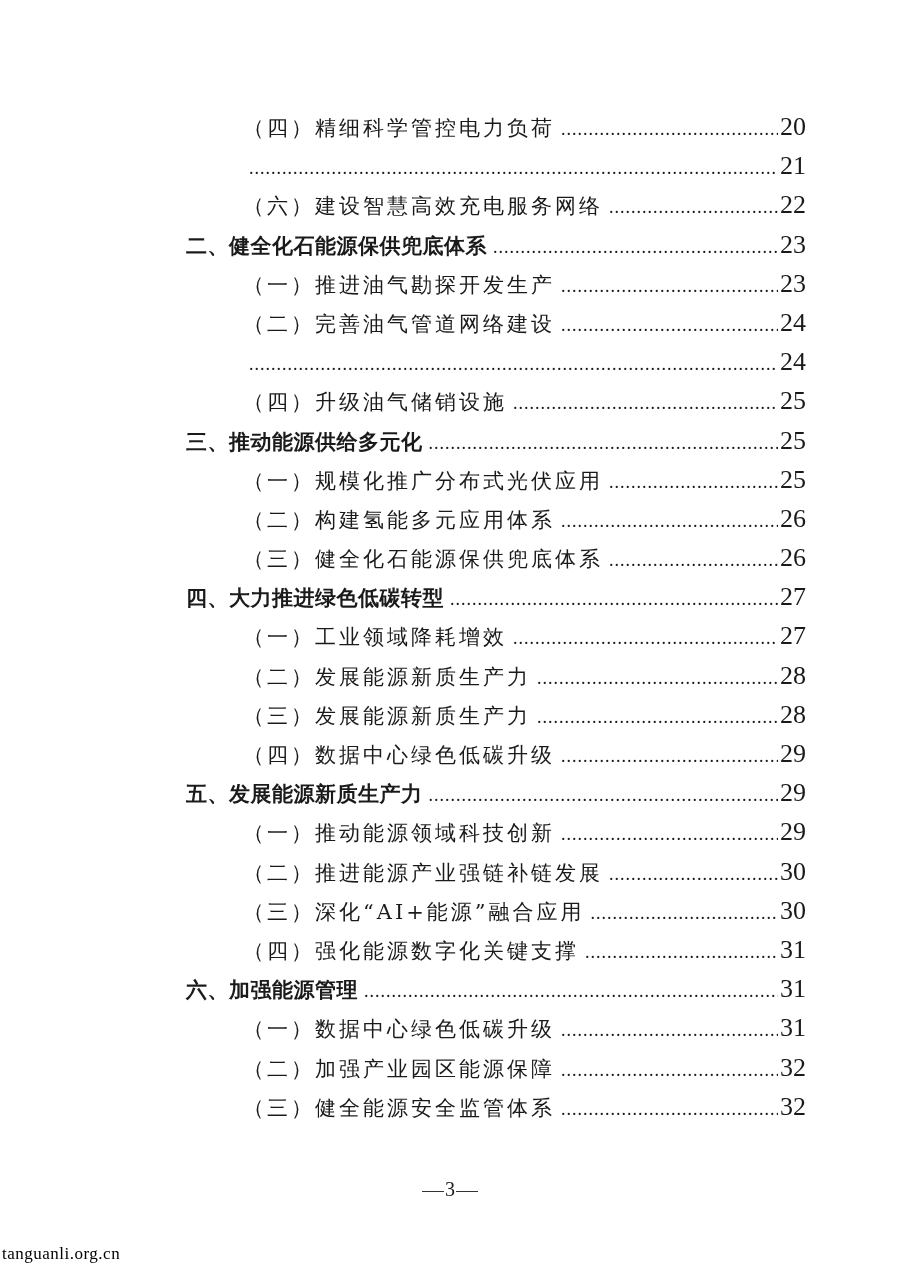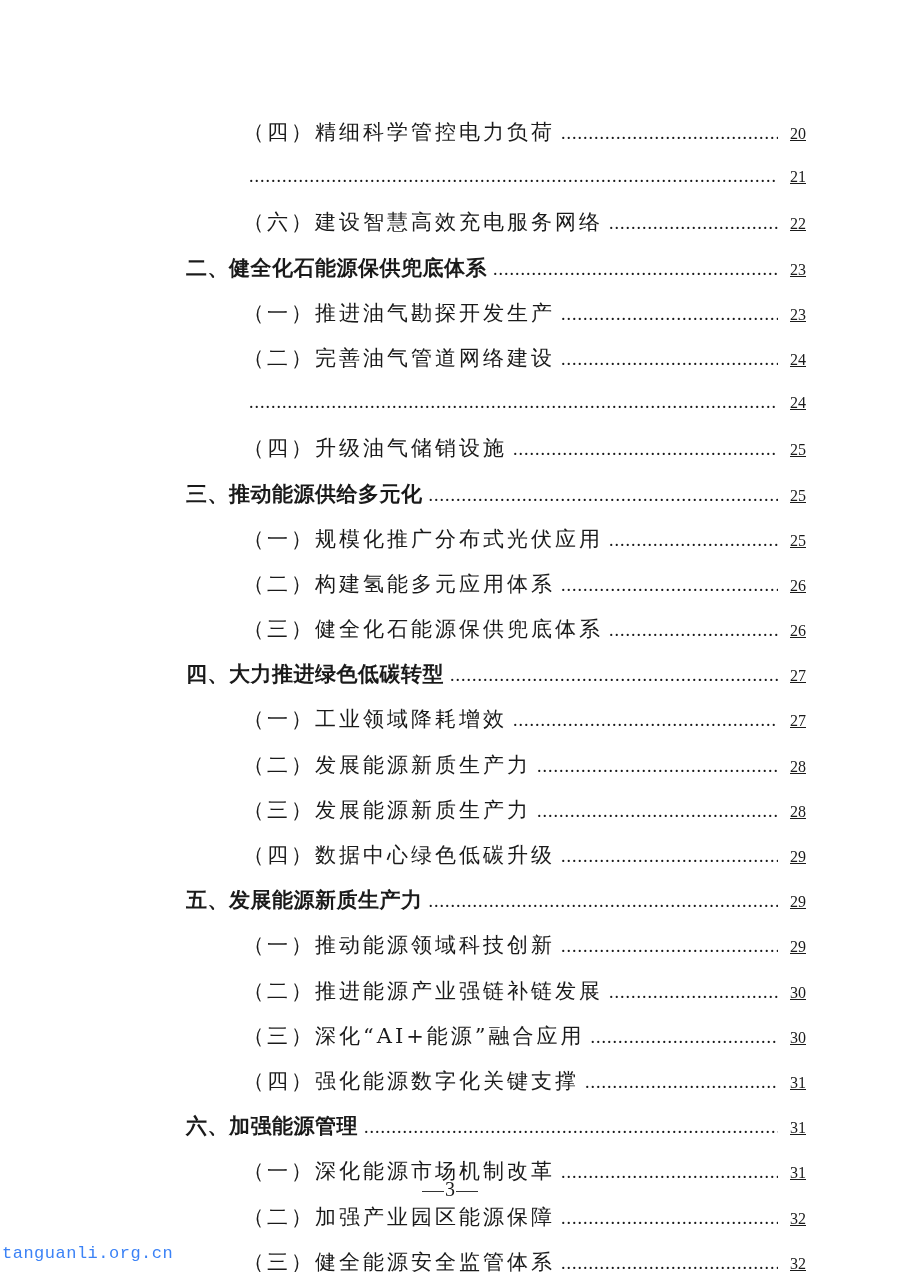--- a/index.html
+++ b/index.html
@@ -20,21 +20,20 @@
       left: 186px;
       top: 112px;
       width: 620px;
     }
     .toc-row {
       display: flex;
       align-items: baseline;
       height: 39.2px;
       font-size: 21px;
       white-space: nowrap;
-      margin-top: 6px;
     }
     .toc-row.level-1 {
       padding-left: 0;
       font-family: "DejaVu Sans", "Liberation Sans", sans-serif;
       font-weight: bold;
       font-size: 21px;
       letter-spacing: 0.5px;
     }
     .toc-row.level-2 {
       padding-left: 57px;
@@ -55,25 +54,24 @@
     }
     .toc-leader::before {
       content: "................................................................................................................................................................................................................................................................";
       letter-spacing: 1px;
       font-size: 18px;
     }
     .toc-page {
       flex: 0 0 auto;
       font-family: "Liberation Serif", serif;
       font-weight: normal;
-      font-size: 16px;
+      font-size: 26px;
       letter-spacing: 0;
       min-width: 26px;
       text-align: right;
-      text-decoration: underline;
     }
     .page-footer {
       position: absolute;
       left: 0;
       top: 1178px;
       width: 900px;
       text-align: center;
       font-family: "Liberation Serif", serif;
       font-size: 20px;
       color: #1a1a1a;
@@ -83,23 +81,23 @@
       width: 22px;
       height: 1px;
       background: #333;
       vertical-align: middle;
       margin: 0 1px;
     }
     .watermark {
       position: absolute;
       left: 2px;
       top: 1244px;
-      font-family: Liberation Mono, monospace;
+      font-family: Liberation Serif, serif;
       font-size: 17px;
-      color: #3b82f6;
+      color: #000000;
       letter-spacing: 0.5px;
     }
   </style>
 </head>
 <body>
 
 <div class="toc">
   <div class="toc-row level-2">
     <span class="toc-title">（四）精细科学管控电力负荷</span>
     <span class="toc-leader"></span>
@@ -207,21 +205,21 @@
     <span class="toc-title">（四）强化能源数字化关键支撑</span>
     <span class="toc-leader"></span>
     <span class="toc-page">31</span>
   </div>
   <div class="toc-row level-1">
     <span class="toc-title">六、加强能源管理</span>
     <span class="toc-leader"></span>
     <span class="toc-page">31</span>
   </div>
   <div class="toc-row level-2">
-    <span class="toc-title">（一）深化能源市场机制改革</span>
+    <span class="toc-title">（一）数据中心绿色低碳升级</span>
     <span class="toc-leader"></span>
     <span class="toc-page">31</span>
   </div>
   <div class="toc-row level-2">
     <span class="toc-title">（二）加强产业园区能源保障</span>
     <span class="toc-leader"></span>
     <span class="toc-page">32</span>
   </div>
   <div class="toc-row level-2">
     <span class="toc-title">（三）健全能源安全监管体系</span>

